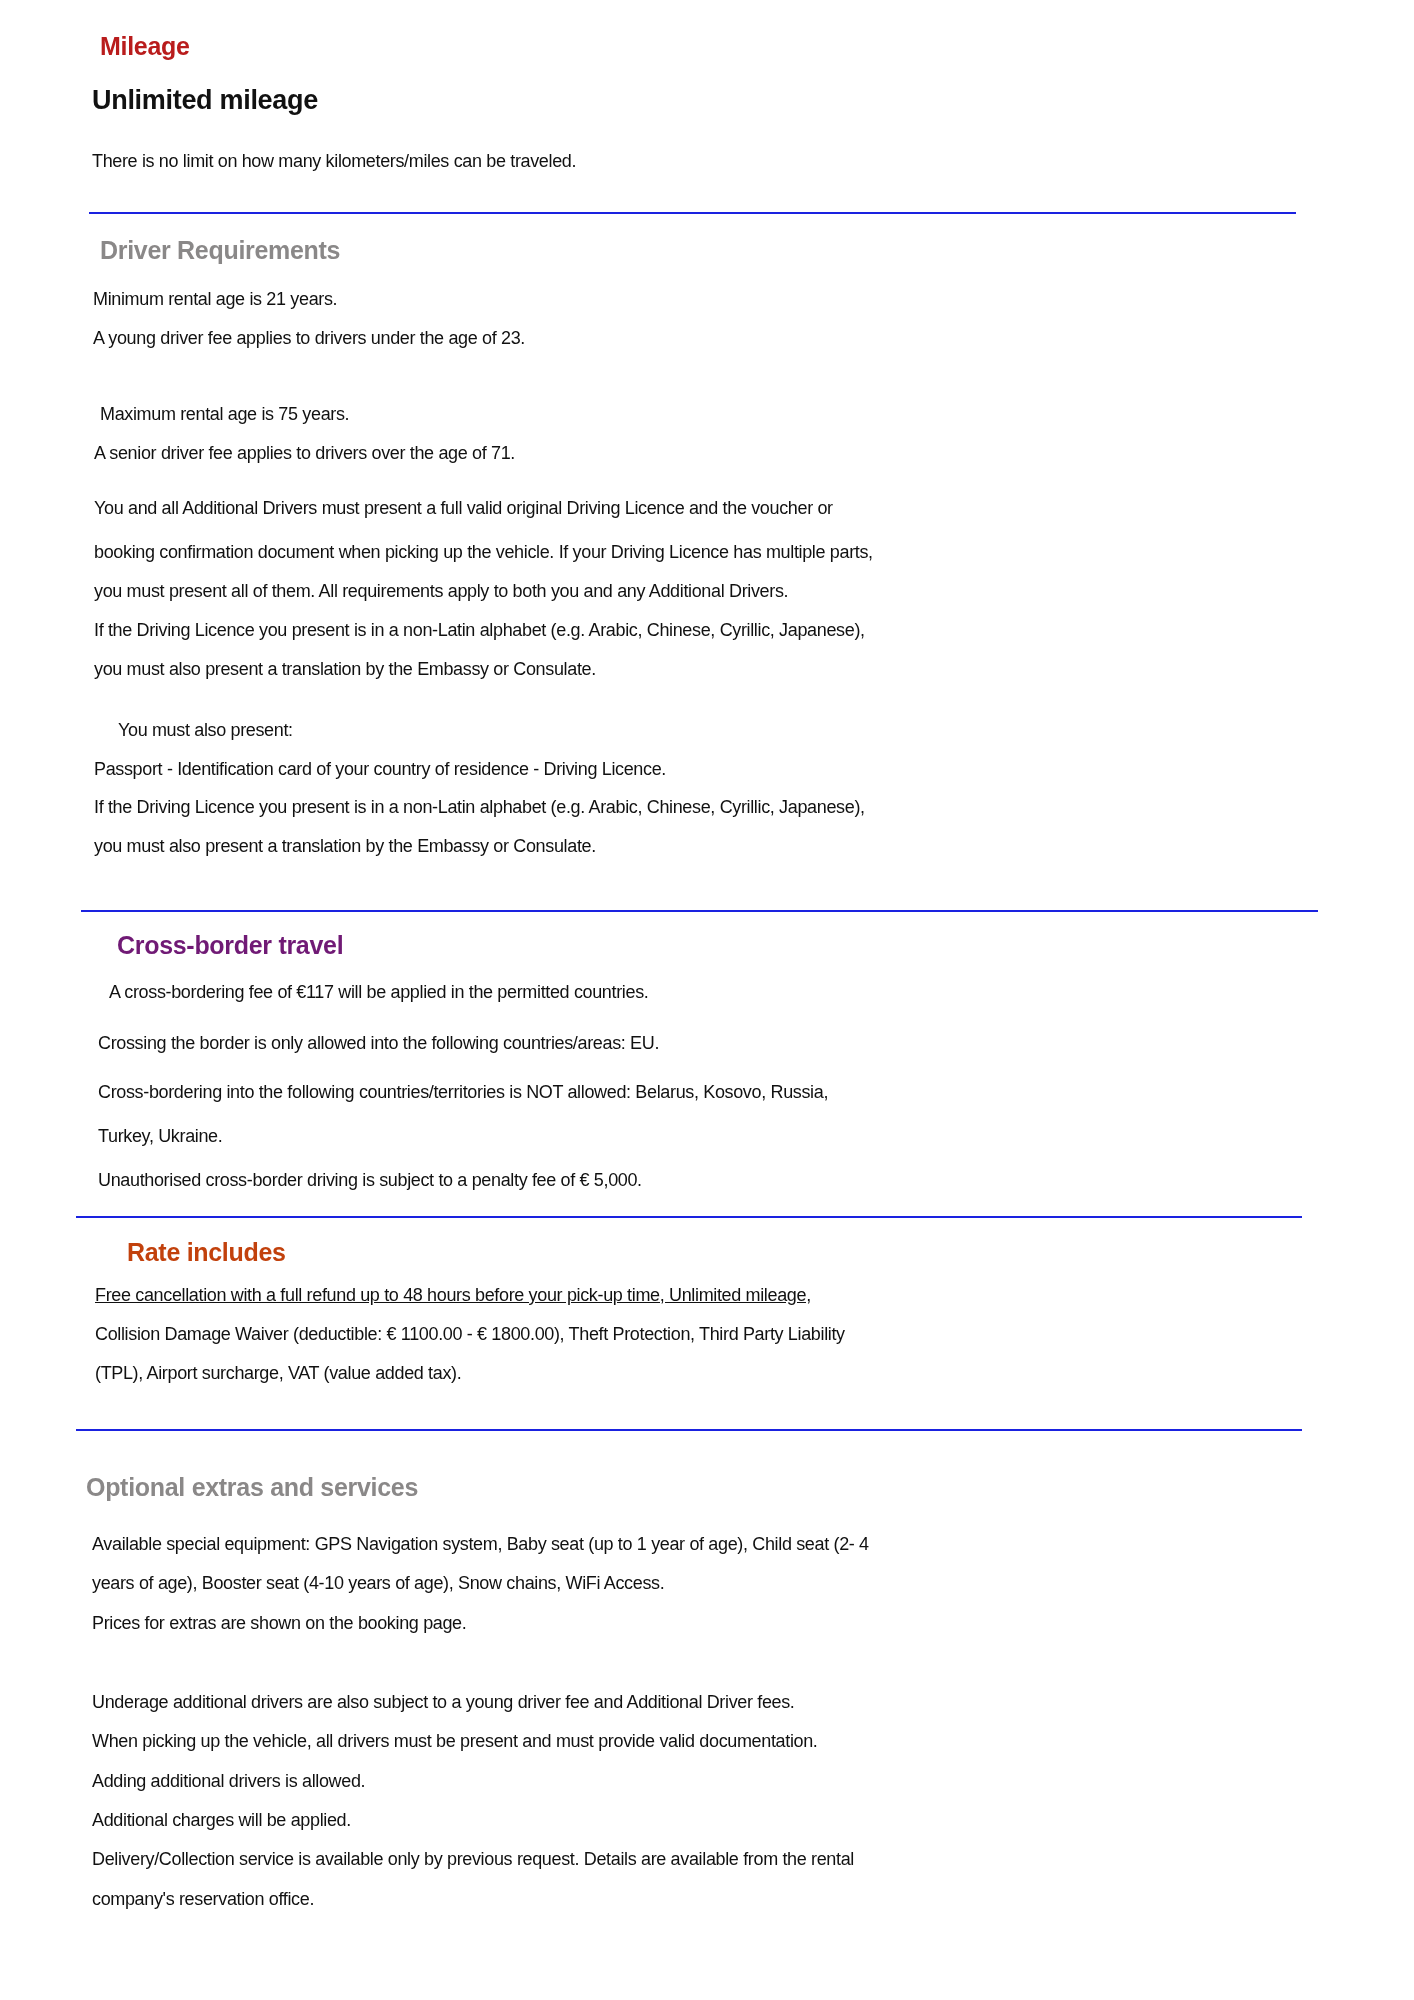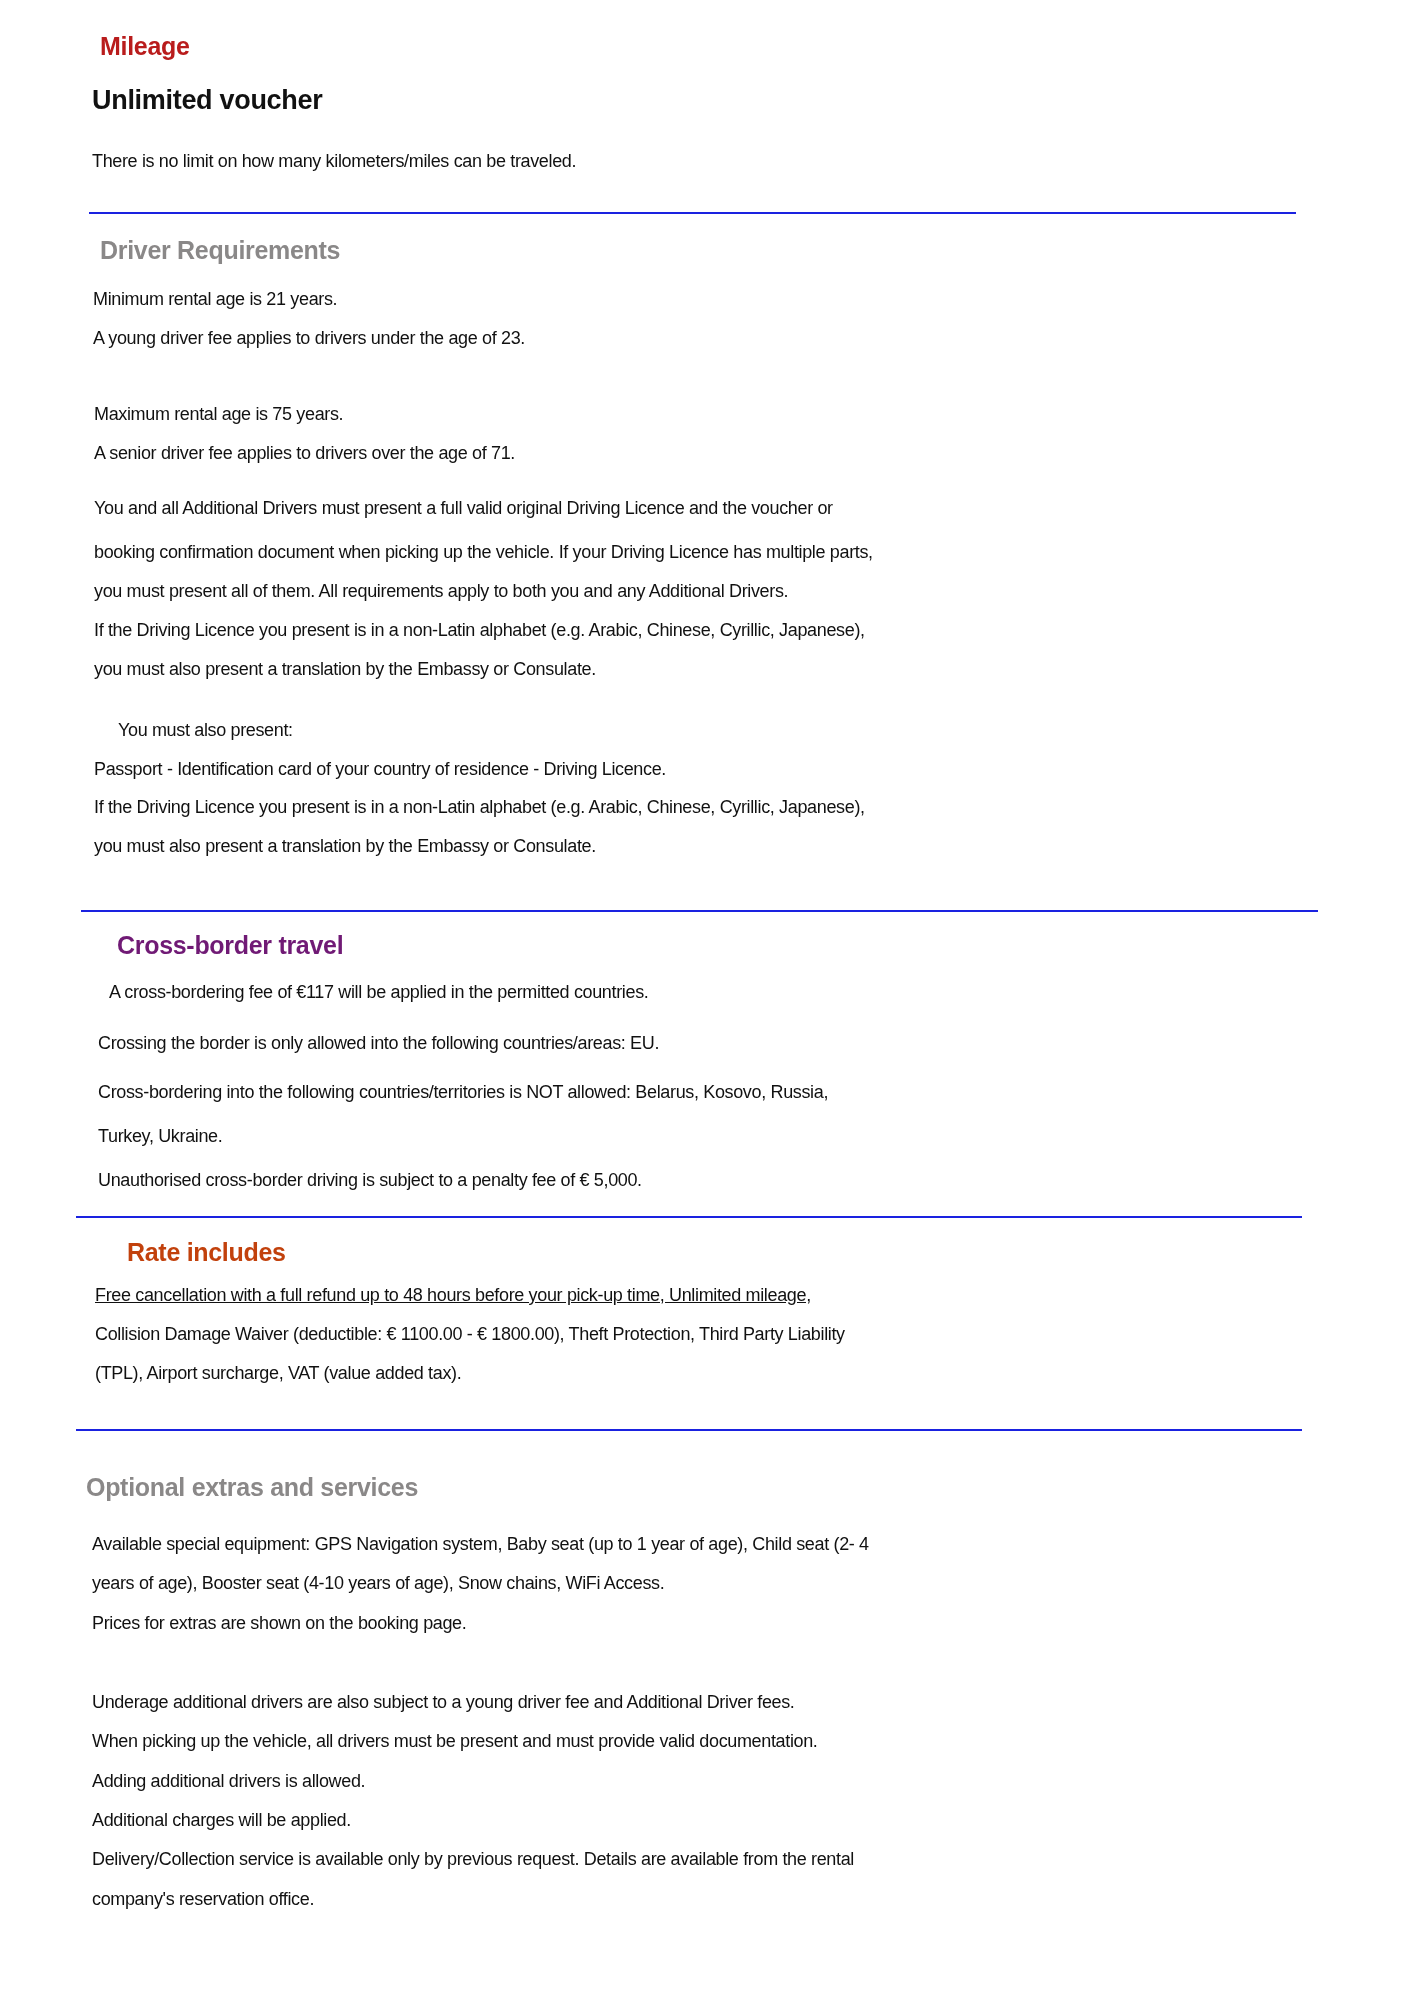--- a/index.html
+++ b/index.html
@@ -38,30 +38,30 @@
       position: absolute;
       height: 2px;
       background: #1a22e0;
     }
   </style>
 </head>
 <body>
 
 <section>
   <div class="abs hdr" style="left: 100px; top: 32px; color: #b91c1c;">Mileage</div>
-  <div class="abs subhdr" style="left:92px; top:85px;">Unlimited voucher</div>
+  <div class="abs subhdr" style="left:92px; top:85px;">Unlimited mileage</div>
   <div class="abs txt" style="left:92px; top:152px;">There is no limit on how many kilometers/miles can be traveled.</div>
 </section>
 <div class="divider" style="left: 89px; top: 212px; width: 1207px; background: rgb(26, 34, 224);"></div>
 
 <section>
   <div class="abs hdr" style="left: 100px; top: 236px; color: rgb(138, 136, 136);">Driver Requirements</div>
   <div class="abs txt" style="left:93px; top:290px;">Minimum rental age is 21 years.</div>
   <div class="abs txt" style="left:93px; top:329px;">A young driver fee applies to drivers under the age of 23.</div>
-  <div class="abs txt" style="left:94px; top:405px;">Maximum rental age is 75 years.</div>
+  <div class="abs txt" style="left:100px; top:405px;">Maximum rental age is 75 years.</div>
   <div class="abs txt" style="left:94px; top:444px;">A senior driver fee applies to drivers over the age of 71.</div>
 
   <div>
     <div class="abs txt" style="left:94px; top:499px;">You and all Additional Drivers must present a full valid original Driving Licence and the voucher or</div>
     <div class="abs txt" style="left:94px; top:543px;">booking confirmation document when picking up the vehicle. If your Driving Licence has multiple parts,</div>
     <div class="abs txt" style="left:94px; top:582px;">you must present all of them. All requirements apply to both you and any Additional Drivers.</div>
     <div class="abs txt" style="left:94px; top:621px;">If the Driving Licence you present is in a non-Latin alphabet (e.g. Arabic, Chinese, Cyrillic, Japanese),</div>
     <div class="abs txt" style="left:94px; top:660px;">you must also present a translation by the Embassy or Consulate.</div>
   </div>
 

